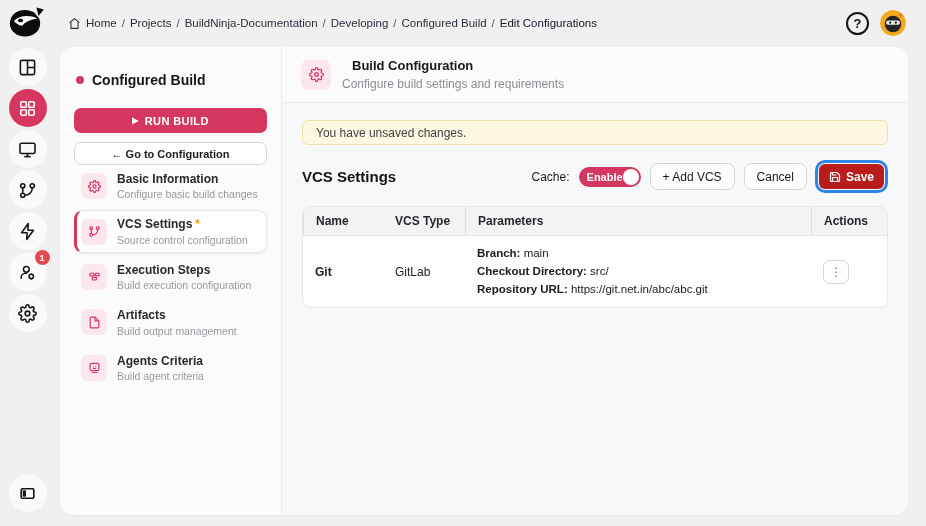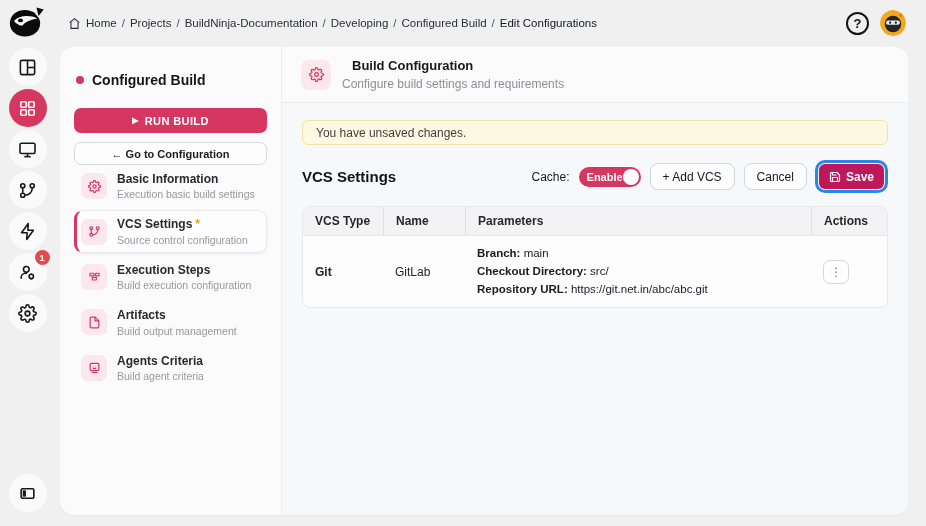--- a/index.html
+++ b/index.html
@@ -63,21 +63,21 @@
   .banner { height:25px; background:#fdf8e2; border:1px solid #f0e2a6; border-radius:6px; display:flex; align-items:center; padding-left:13px; font-size:12px; color:#3f3f42; }
   .section-row { margin-top:16px; display:flex; align-items:center; height:31px; }
   .section-title { font-size:15px; font-weight:bold; color:#131316; }
   .controls { margin-left:auto; display:flex; align-items:center; gap:9px; }
   .cache-label { font-size:12px; color:#1a1a1e; }
   .toggle { width:62px; height:20px; border-radius:10px; background:#d63760; position:relative; display:flex; align-items:center; cursor:pointer; }
   .toggle-text { font-size:11px; color:#fff; font-weight:bold; margin-left:8px; }
   .knob { position:absolute; right:2px; top:2px; width:16px; height:16px; border-radius:50%; background:#fff; }
   .btn-outline { height:27px; padding:0 12px; background:#fdfdfe; border:1px solid #d6d6da; border-radius:8px;
     font-size:12px; color:#18181b; display:flex; align-items:center; cursor:pointer; font-family:Liberation Sans, sans-serif; }
-  .save-btn { height:25px; padding:0 10px; background:#be185d; border:none; border-radius:6px; color:#fff; font-size:12px; font-weight:600;
+  .save-btn { height:25px; padding:0 10px; background:#b91c1c; border:none; border-radius:6px; color:#fff; font-size:12px; font-weight:600;
     display:flex; align-items:center; gap:5px; cursor:pointer; font-family:inherit; outline:3px solid #2b86e8; outline-offset:1px; margin:0 4px 0 3px; }
   .save-btn svg { width:12px; height:12px; }
   
   .vcs-table { margin-top:14px; background:#fdfdfe; border:1px solid #e8e8eb; border-radius:8px; overflow:hidden; }
   .t-head { display:grid; grid-template-columns:80px 82px 1fr 76px; background:#f3f3f5; border-bottom:1px solid #e8e8eb; }
   .th { font-size:12px; font-weight:bold; color:#28282c; padding:7px 12px; }
   .th.sep { border-left:1px solid #dededf; }
   .t-row { display:grid; grid-template-columns:80px 82px 1fr 76px; }
   .td { padding:10px 12px; font-size:12px; color:#222226; display:flex; align-items:center; }
   .td.bold { font-weight:bold; }
@@ -213,21 +213,21 @@
     <nav class="nav">
       <div class="nav-item">
         <span class="nav-icon">
           <svg viewBox="0 0 24 24" fill="none" stroke="currentColor" stroke-width="2.2">
               <circle cx="12" cy="12" r="3"></circle>
               <path d="M19.4 15a1.65 1.65 0 0 0 .33 1.82l.06.06a2 2 0 0 1 0 2.83 2 2 0 0 1-2.83 0l-.06-.06a1.65 1.65 0 0 0-1.82-.33 1.65 1.65 0 0 0-1 1.51V21a2 2 0 0 1-2 2 2 2 0 0 1-2-2v-.09A1.65 1.65 0 0 0 9 19.4a1.65 1.65 0 0 0-1.82.33l-.06.06a2 2 0 0 1-2.83 0 2 2 0 0 1 0-2.83l.06-.06a1.65 1.65 0 0 0 .33-1.82 1.65 1.65 0 0 0-1.51-1H3a2 2 0 0 1-2-2 2 2 0 0 1 2-2h.09A1.65 1.65 0 0 0 4.6 9a1.65 1.65 0 0 0-.33-1.82l-.06-.06a2 2 0 0 1 0-2.83 2 2 0 0 1 2.83 0l.06.06a1.65 1.65 0 0 0 1.82.33H9a1.65 1.65 0 0 0 1-1.51V3a2 2 0 0 1 2-2 2 2 0 0 1 2 2v.09a1.65 1.65 0 0 0 1 1.51 1.65 1.65 0 0 0 1.82-.33l.06-.06a2 2 0 0 1 2.83 0 2 2 0 0 1 0 2.83l-.06.06a1.65 1.65 0 0 0-.33 1.82V9a1.65 1.65 0 0 0 1.51 1H21a2 2 0 0 1 2 2 2 2 0 0 1-2 2h-.09a1.65 1.65 0 0 0-1.51 1z"></path>
             </svg>
         </span>
         <div class="nav-texts">
           <div class="t">Basic Information</div>
-          <div class="s">Execution basic build settings</div>
+          <div class="s">Configure basic build changes</div>
         </div>
       </div>
 
       <div class="nav-item selected">
         <span class="nav-icon">
           <svg viewBox="0 0 24 24" fill="none" stroke="currentColor" stroke-width="2.2">
               <line x1="6" y1="9" x2="6" y2="15"></line>
               <circle cx="18" cy="6" r="2.6"></circle>
               <circle cx="6" cy="18" r="2.6"></circle>
               <circle cx="6" cy="6" r="2.6"></circle>
@@ -324,22 +324,22 @@
                 <polyline points="17 21 17 13 7 13 7 21"></polyline>
                 <polyline points="7 3 7 8 15 8"></polyline>
               </svg>
             <span>Save</span>
           </button>
         </div>
       </div>
 
       <div class="vcs-table">
         <div class="t-head">
+          <div class="th sep">Name</div>
           <div class="th">VCS Type</div>
-          <div class="th sep">Name</div>
           <div class="th sep">Parameters</div>
           <div class="th sep">Actions</div>
         </div>
         <div class="t-row">
           <div class="td bold">Git</div>
           <div class="td">GitLab</div>
           <div class="td params">
             <div><b>Branch:</b><span> main</span></div>
             <div><b>Checkout Directory:</b><span> src/</span></div>
             <div><b>Repository URL:</b><span> https://git.net.in/abc/abc.git</span></div>

